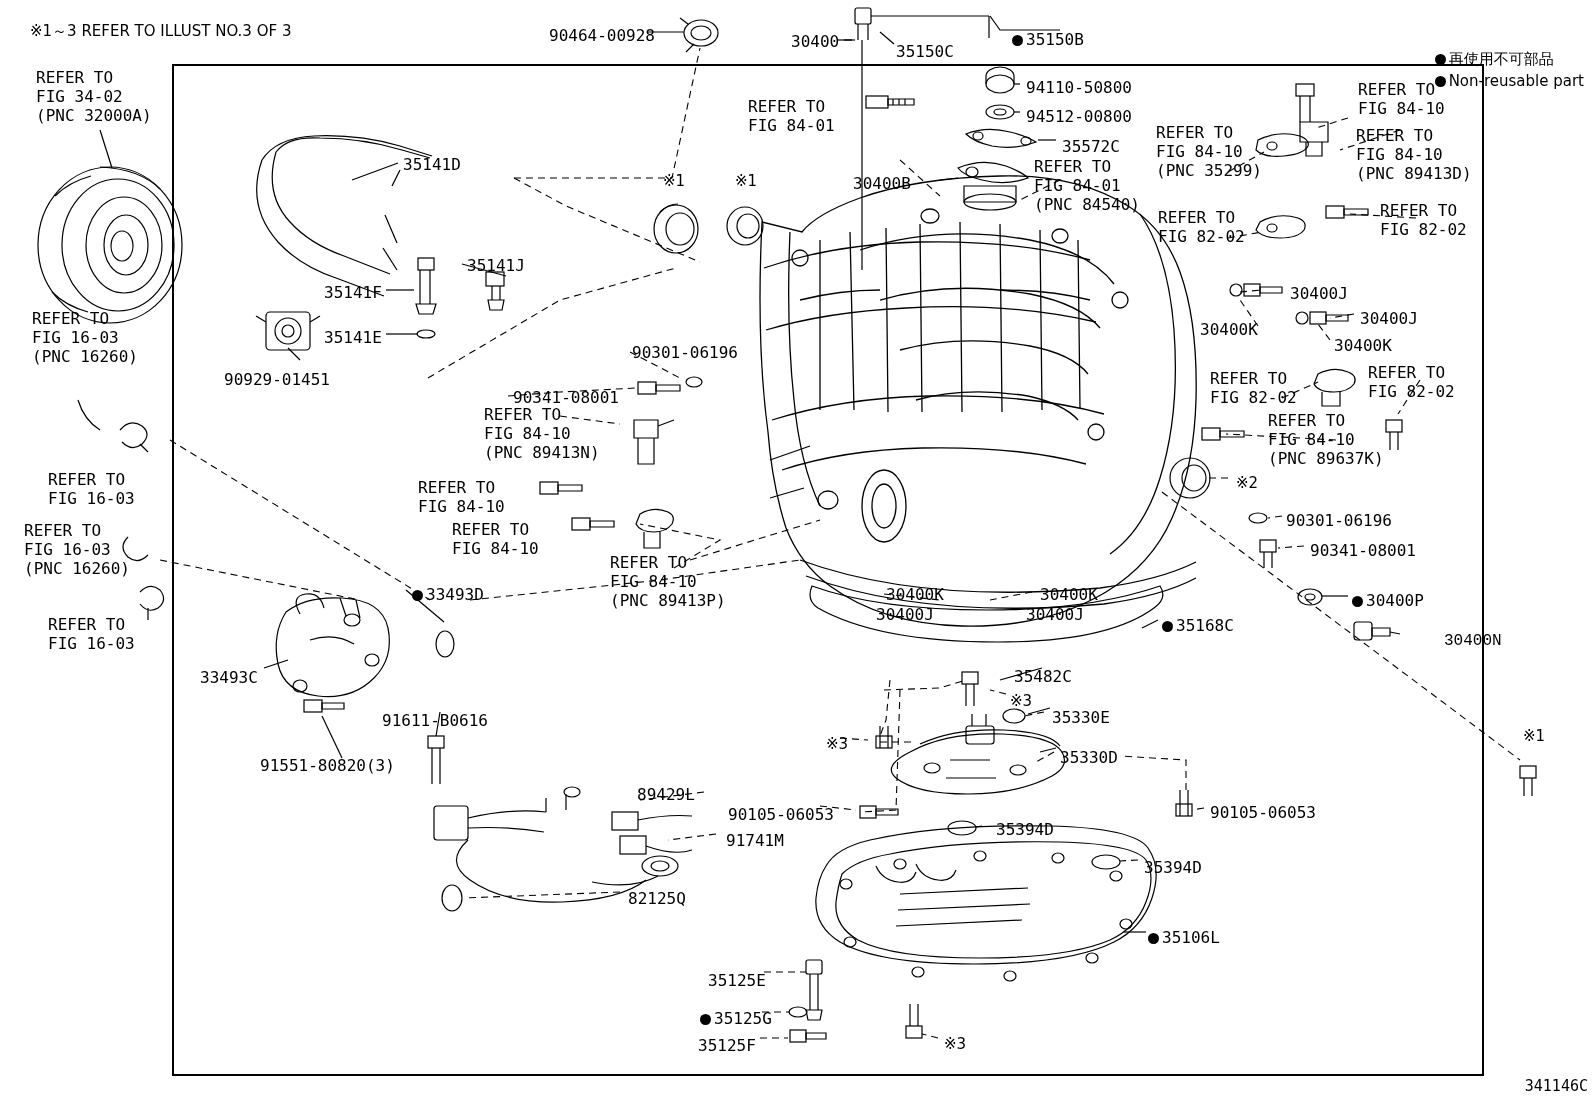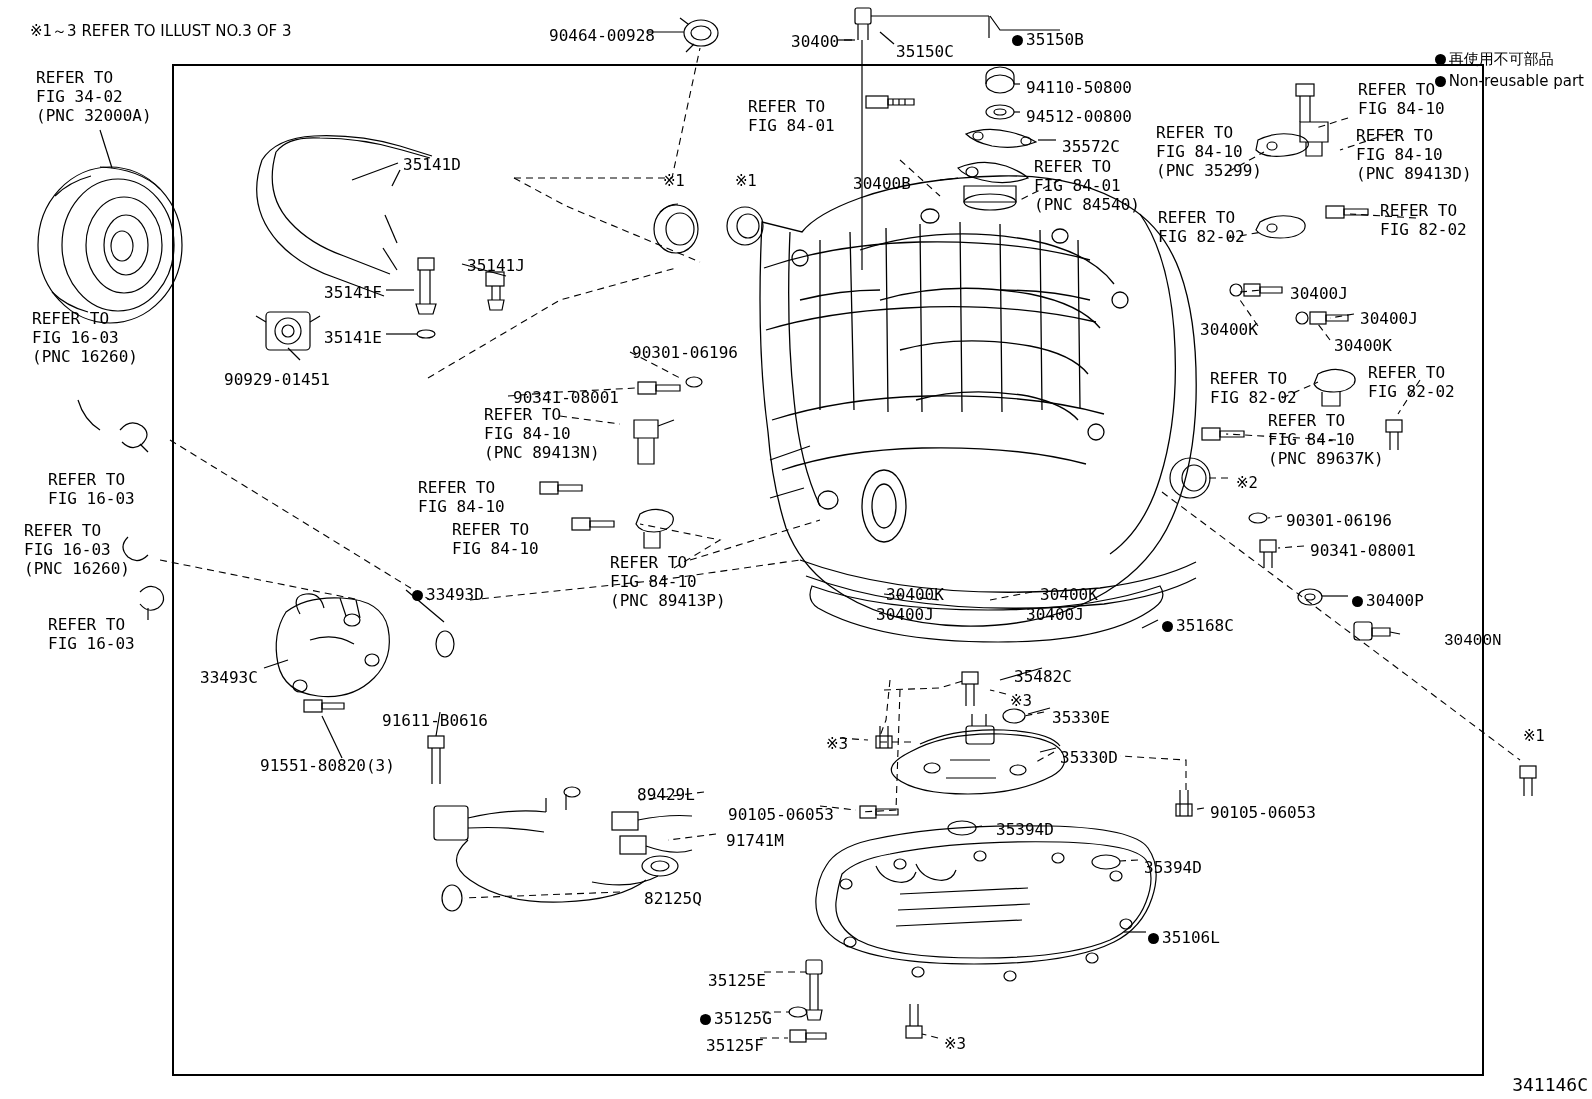--- a/index.html
+++ b/index.html
@@ -62,21 +62,21 @@
     font-family: "DejaVu Sans", sans-serif;
     font-size: 15px;
     line-height: 22px;
     white-space: pre;
   }
   .code {
     position: absolute;
     right: 4px;
     bottom: 4px;
     font-family: "DejaVu Sans Mono", monospace;
-    font-size: 18px;
+    font-size: 15px;
   }
 </style>
 </head>
 <body>
 
 <div id="stage">
 
   <div class="lbl jp" style="left:30px; top:22px;">※1～3 REFER TO ILLUST NO.3 OF 3</div>
 
   <div class="legend">
@@ -585,24 +585,24 @@
       <div class="lbl" style="left: 1162px; top: 616px;"><span class="bullet"></span><span>35168C</span></div>
       <div class="lbl" style="left: 1014px; top: 667px;">35482C</div>
       <div class="lbl jp" style="left: 1010px; top: 692px;">※3</div>
       <div class="lbl" style="left: 1052px; top: 708px;">35330E</div>
       <div class="lbl jp" style="left: 826px; top: 735px;">※3</div>
       <div class="lbl" style="left: 1060px; top: 748px;">35330D</div>
       <div class="lbl" style="left: 728px; top: 805px;">90105-06053</div>
       <div class="lbl" style="left: 1210px; top: 803px;">90105-06053</div>
       <div class="lbl" style="left: 637px; top: 785px;">89429L</div>
       <div class="lbl" style="left: 726px; top: 831px;">91741M</div>
-      <div class="lbl" style="left: 628px; top: 889px; margin-left: 16px;">82125Q</div>
+      <div class="lbl" style="left: 628px; top: 889px;">82125Q</div>
       <div class="lbl" style="left: 996px; top: 820px;">35394D</div>
       <div class="lbl" style="left: 1144px; top: 858px;">35394D</div>
       <div class="lbl" style="left: 1148px; top: 928px;"><span class="bullet"></span><span>35106L</span></div>
       <div class="lbl" style="left: 708px; top: 971px;">35125E</div>
       <div class="lbl" style="left: 700px; top: 1009px;"><span class="bullet"></span><span>35125G</span></div>
-      <div class="lbl" style="left: 698px; top: 1036px; margin-left: 8px;">35125F</div>
+      <div class="lbl" style="left: 698px; top: 1036px;">35125F</div>
       <div class="lbl jp" style="left: 944px; top: 1035px;">※3</div>
       <div class="lbl jp" style="left: 1523px; top: 727px;">※1</div>
     </div>
 
 </div>
 
 </body></html>

